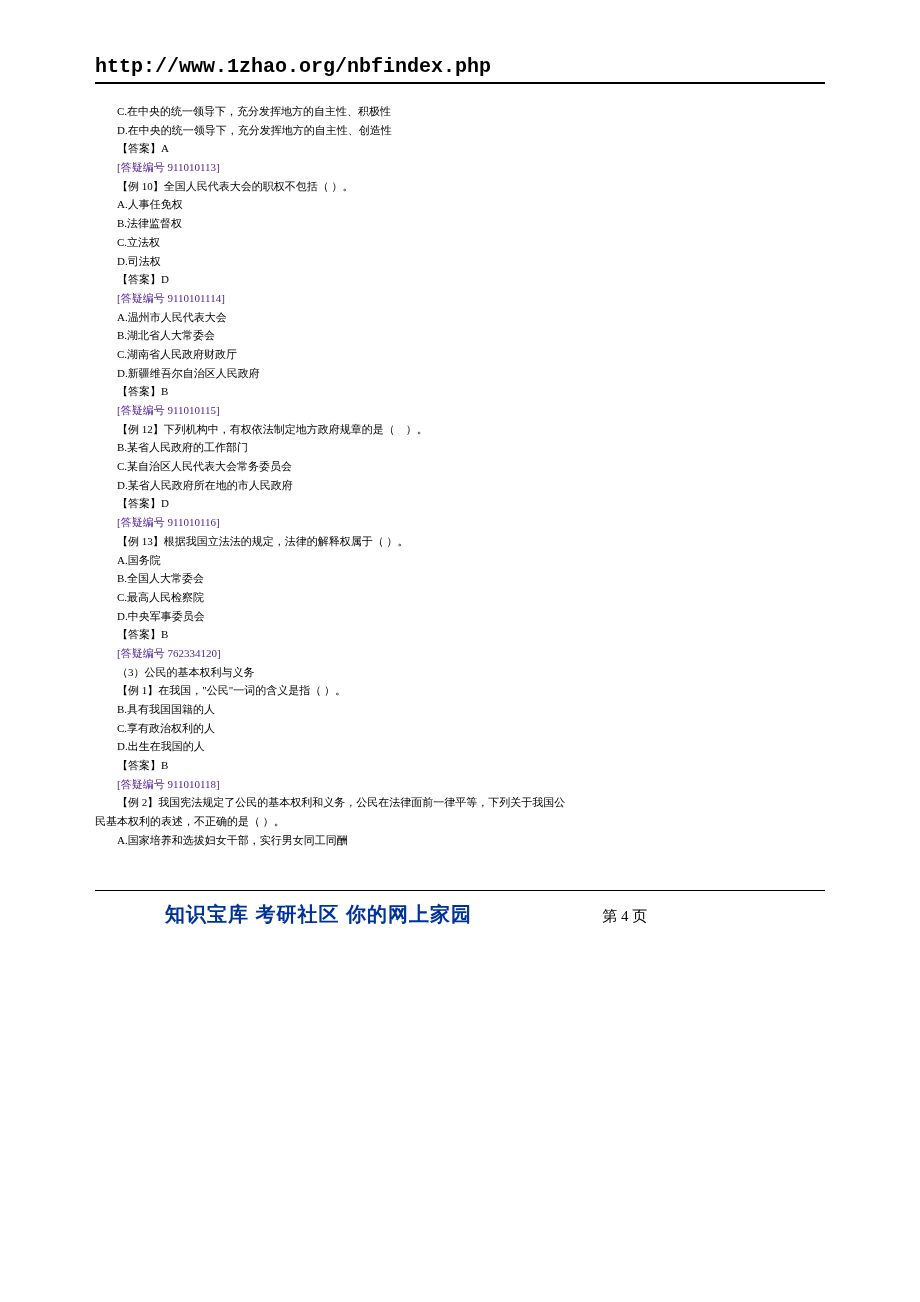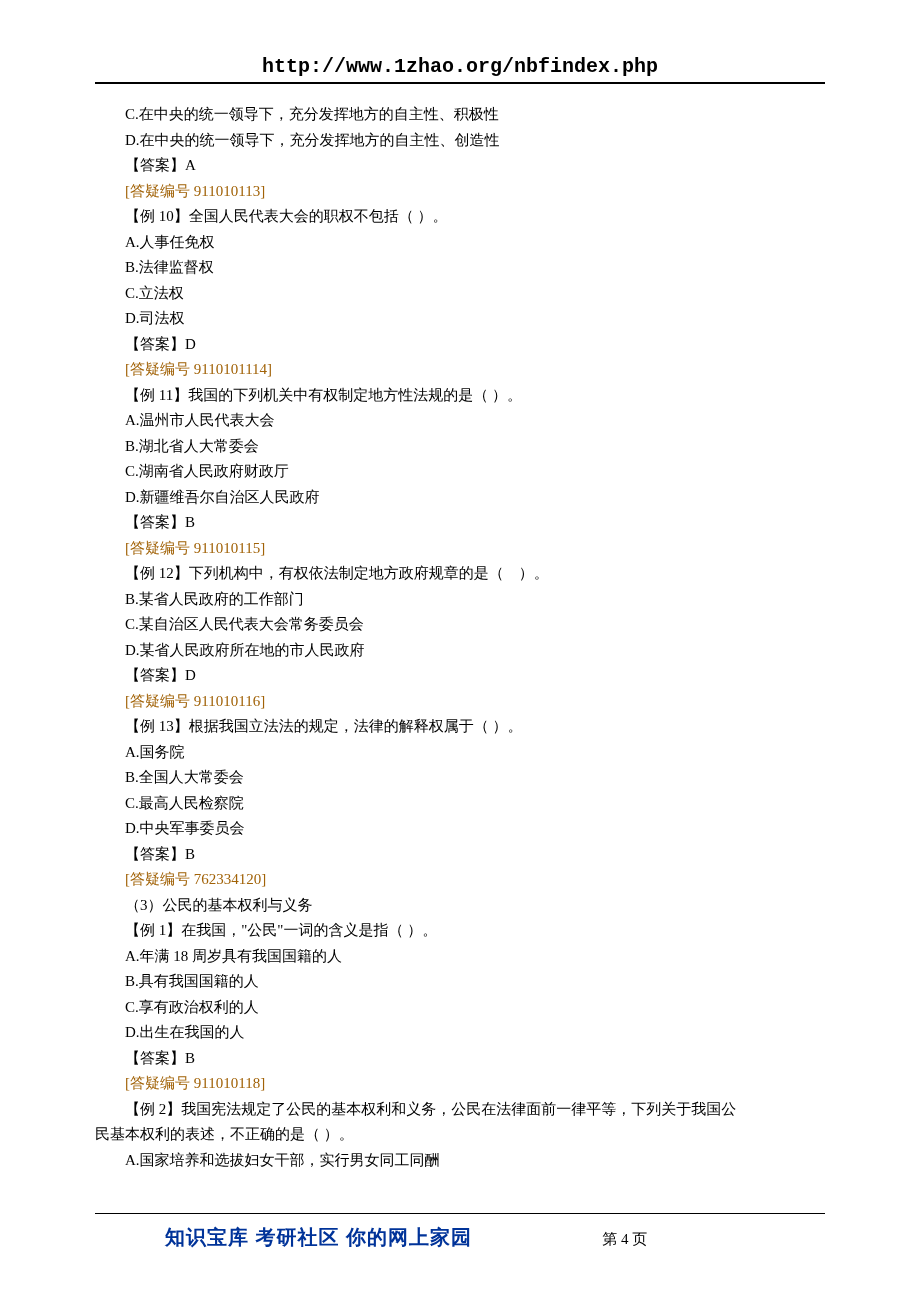--- a/index.html
+++ b/index.html
@@ -9,43 +9,42 @@
     font-size: 16px;
     background: #ffffff;
     color: #000000;
     width: 920px;
   }
   .page {
     padding: 55px 95px 40px 95px;
     box-sizing: border-box;
   }
   .header-url {
-    text-align: center;
     font-family: "Courier New", monospace;
     font-size: 20px;
     font-weight: bold;
     color: #000;
     margin-bottom: 4px;
   }
   .hr-top {
     border: none;
     border-top: 2px solid #000;
     margin: 0 0 18px 0;
   }
   .content {
     line-height: 1.7;
-    font-size: 15px;
+    font-size: 11px;
   }
   .line {
     white-space: pre-wrap;
   }
   .indent1 { padding-left: 2em; }
   .indent0 { padding-left: 0; }
   .answer-ref {
-    color: #a16207;
+    color: #4c1d95;
   }
   .footer-wrap {
     margin-top: 40px;
   }
   .hr-bottom {
     border: none;
     border-top: 1.5px solid #000;
     margin: 0 0 10px 0;
   }
   .footer {
@@ -80,21 +79,20 @@
       <div class="line indent1">D.在中央的统一领导下，充分发挥地方的自主性、创造性</div>
       <div class="line indent1">【答案】A</div>
       <div class="line indent1 answer-ref">[答疑编号 911010113]</div>
       <div class="line indent1">【例 10】全国人民代表大会的职权不包括（ ）。</div>
       <div class="line indent1">A.人事任免权</div>
       <div class="line indent1">B.法律监督权</div>
       <div class="line indent1">C.立法权</div>
       <div class="line indent1">D.司法权</div>
       <div class="line indent1">【答案】D</div>
       <div class="line indent1 answer-ref">[答疑编号 9110101114]</div>
-      <div class="line indent1">【例 11】我国的下列机关中有权制定地方性法规的是（ ）。</div>
       <div class="line indent1">A.温州市人民代表大会</div>
       <div class="line indent1">B.湖北省人大常委会</div>
       <div class="line indent1">C.湖南省人民政府财政厅</div>
       <div class="line indent1">D.新疆维吾尔自治区人民政府</div>
       <div class="line indent1">【答案】B</div>
       <div class="line indent1 answer-ref">[答疑编号 911010115]</div>
       <div class="line indent1">【例 12】下列机构中，有权依法制定地方政府规章的是（    ）。</div>
       <div class="line indent1">B.某省人民政府的工作部门</div>
       <div class="line indent1">C.某自治区人民代表大会常务委员会</div>
       <div class="line indent1">D.某省人民政府所在地的市人民政府</div>
@@ -102,21 +100,20 @@
       <div class="line indent1 answer-ref">[答疑编号 911010116]</div>
       <div class="line indent1">【例 13】根据我国立法法的规定，法律的解释权属于（ ）。</div>
       <div class="line indent1">A.国务院</div>
       <div class="line indent1">B.全国人大常委会</div>
       <div class="line indent1">C.最高人民检察院</div>
       <div class="line indent1">D.中央军事委员会</div>
       <div class="line indent1">【答案】B</div>
       <div class="line indent1 answer-ref">[答疑编号 762334120]</div>
       <div class="line indent1">（3）公民的基本权利与义务</div>
       <div class="line indent1">【例 1】在我国，"公民"一词的含义是指（ ）。</div>
-      <div class="line indent1">A.年满 18 周岁具有我国国籍的人</div>
       <div class="line indent1">B.具有我国国籍的人</div>
       <div class="line indent1">C.享有政治权利的人</div>
       <div class="line indent1">D.出生在我国的人</div>
       <div class="line indent1">【答案】B</div>
       <div class="line indent1 answer-ref">[答疑编号 911010118]</div>
       <div class="line indent1">【例 2】我国宪法规定了公民的基本权利和义务，公民在法律面前一律平等，下列关于我国公</div>
       <div class="line indent0">民基本权利的表述，不正确的是（ ）。</div>
       <div class="line indent1">A.国家培养和选拔妇女干部，实行男女同工同酬</div>
     </div>
 

